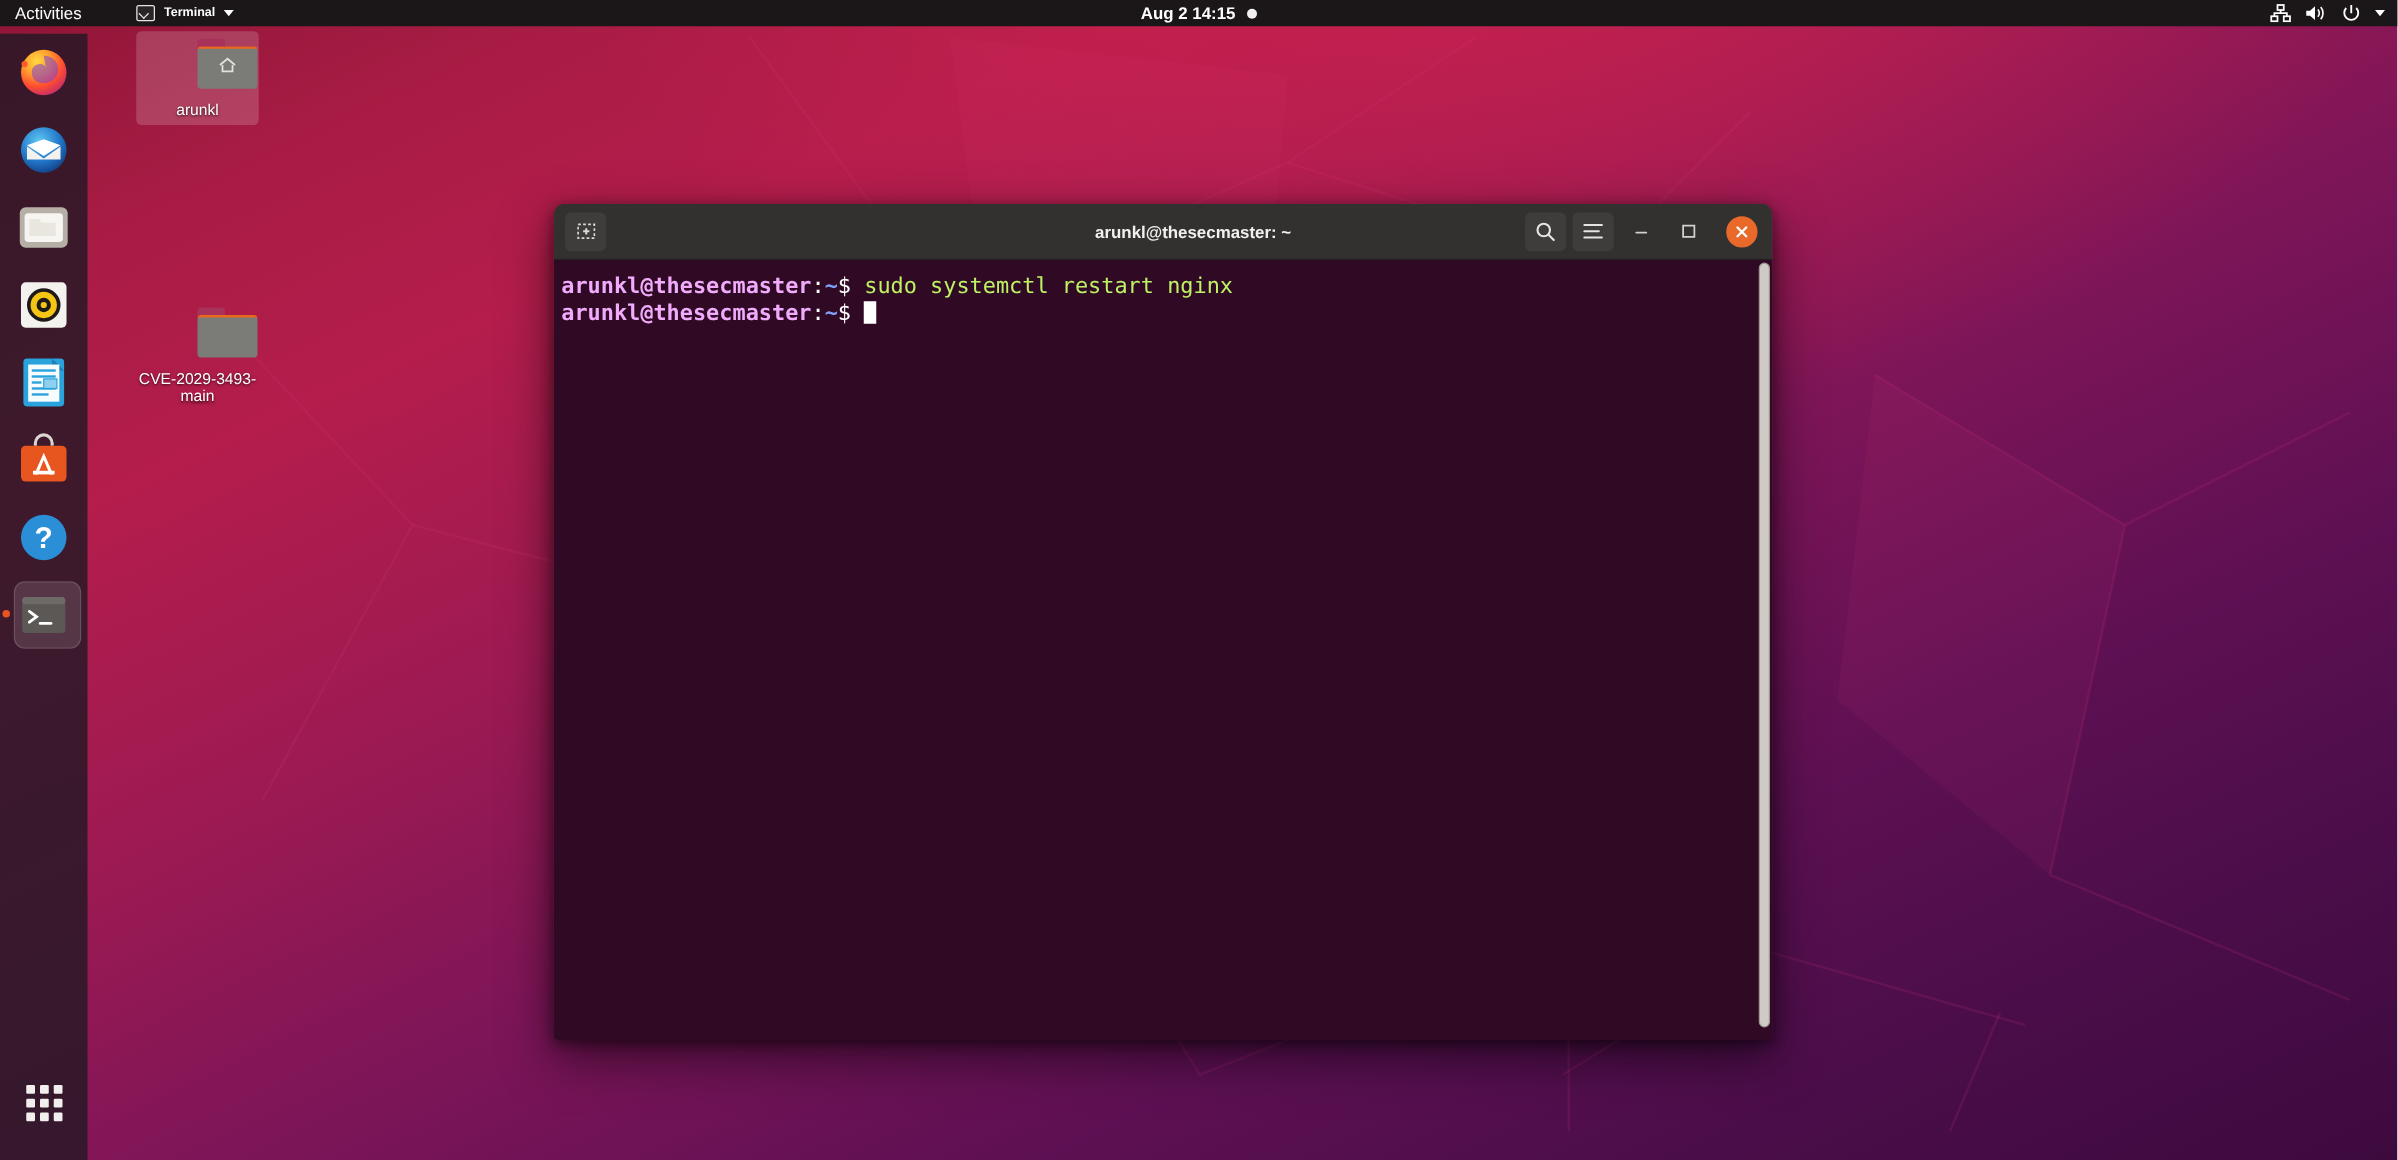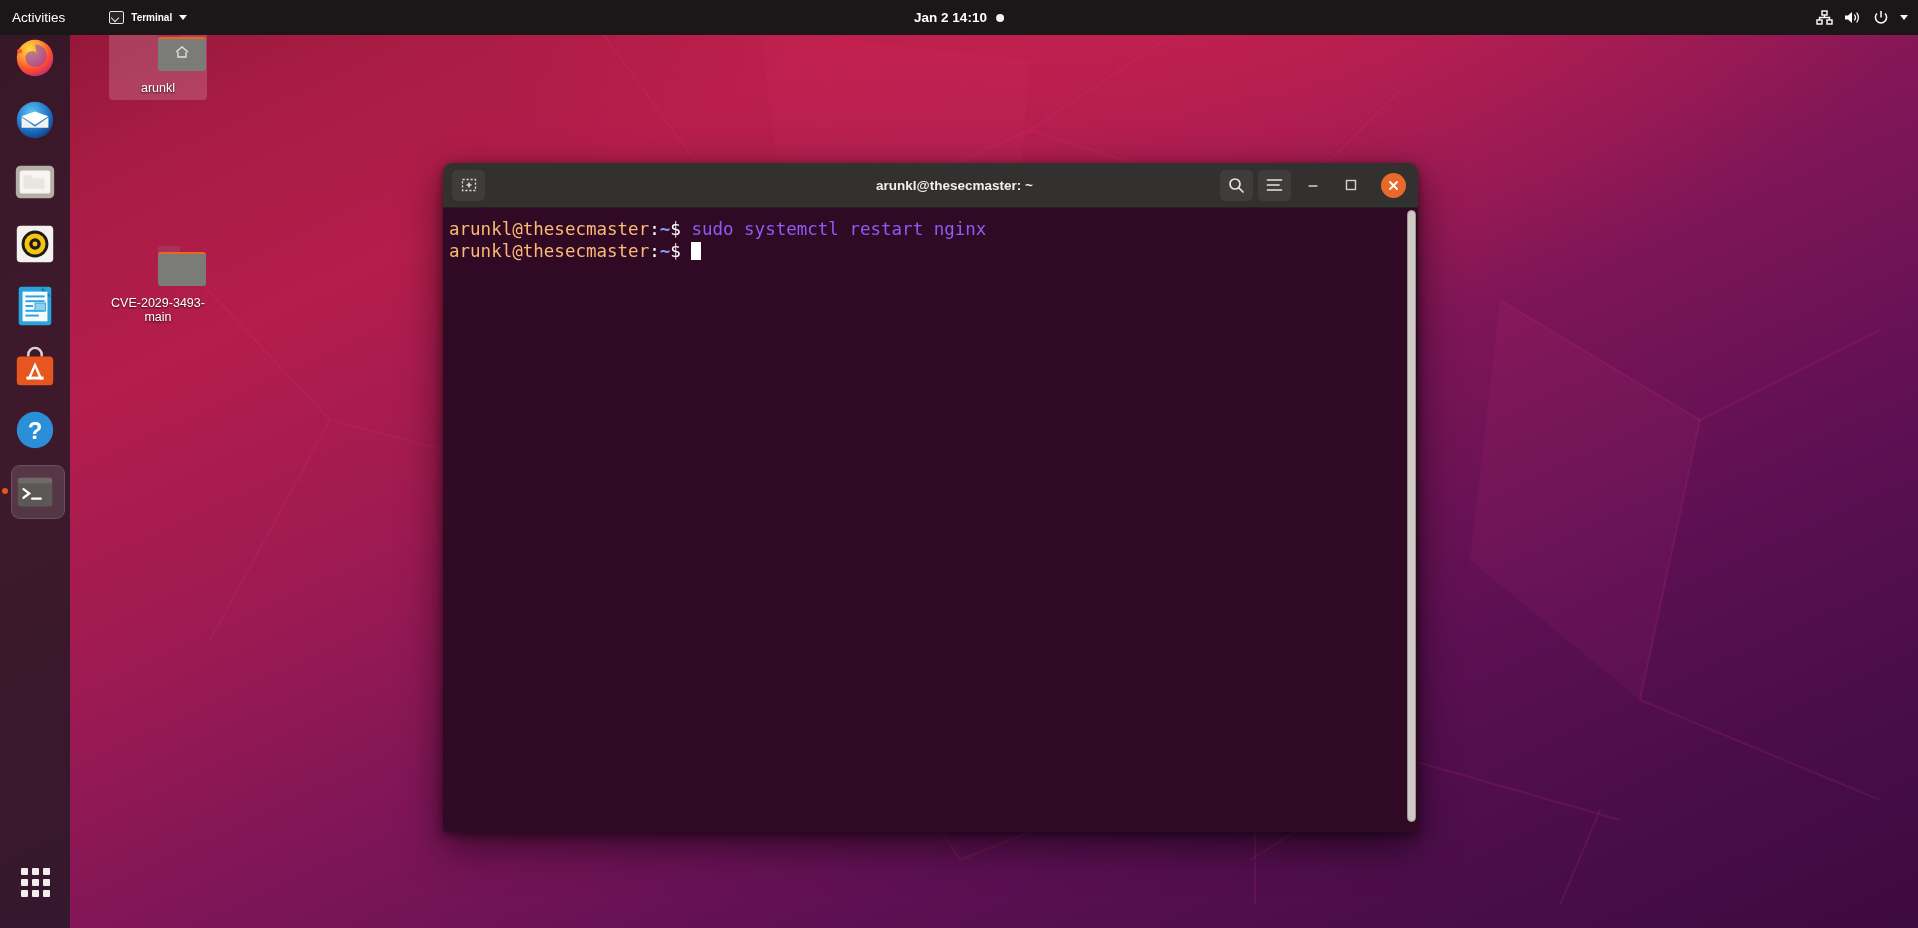--- a/index.html
+++ b/index.html
@@ -14,21 +14,21 @@
     background:
       radial-gradient(ellipse 1200px 700px at 62% -10%, rgba(226,38,78,0.55) 0%, rgba(200,30,70,0.0) 62%),
       linear-gradient(155deg, #8e1536 0%, #a81c44 12%, #b41d4c 24%, #9d1a52 40%, #7c1558 56%, #5d1053 72%, #4a0d49 86%, #3d0a3e 100%);
   }
   
   #wallpaper-art { position: absolute; inset: 0; opacity: 0.5; pointer-events: none; }
 
   
   #topbar {
     position: absolute; top: 0; left: 0;
-    width: 1918px; height: 35px;
+    width: 1918px; height: 21px;
     background: #1b1719;
     display: flex; align-items: center;
     color: #ffffff; font-size: 13.5px;
     z-index: 60;
   }
   #activities-button {
     padding: 0 12px; height: 27px; display: flex; align-items: center;
     font-size: 13.5px; color: #ffffff;
   }
   #app-menu {
@@ -159,24 +159,24 @@
     font-size: 14px; line-height: 1; margin-left: 9px; margin-right: 3px;
   }
   #terminal-body {
     height: 624px; background: #300a24; position: relative;
     padding: 10px 0 0 6px;
     font-family: "DejaVu Sans Mono", "Liberation Mono", monospace;
     font-size: 17.5px; line-height: 22px;
     overflow: hidden;
   }
   .t-line { white-space: pre; }
-  .c-user { color: #fdba74; font-weight: normal; }
+  .c-user { color: #f0abfc; font-weight: bold; }
   .c-punct { color: #ffffff; }
   .c-path { color: #7f9ff7; font-weight: bold; }
-  .c-cmd { color: #8b5cf6; }
+  .c-cmd { color: #bef264; }
   .cursor {
     display: inline-block; width: 10px; height: 18px;
     background: #ffffff; vertical-align: -3px;
   }
   #term-scrollbar {
     position: absolute; right: 2px; top: 0;
     width: 9px; height: 624px;
     background: transparent;
   }
   #term-scrollbar .thumb {
@@ -215,21 +215,21 @@
       <span>Activities</span>
     </div>
 
     <div id="app-menu">
       <span class="term-mini-icon"></span>
       <span>Terminal</span>
       <span class="caret-down"></span>
     </div>
 
     <div id="clock-area">
-      <span>Jan 2  14:10</span>
+      <span>Aug 2  14:15</span>
       <span id="notification-dot"></span>
     </div>
 
     <div id="tray">
       <span class="tray-ico">
         <svg width="17" height="15" viewBox="0 0 17 15" fill="none" stroke="#ffffff" stroke-width="1.4">
           <rect x="6" y="1" width="5" height="4"></rect>
           <rect x="1" y="10" width="5" height="4"></rect>
           <rect x="11" y="10" width="5" height="4"></rect>
           <path d="M8.5 5 V7.5 M3.5 10 V7.5 H13.5 V10"></path>

